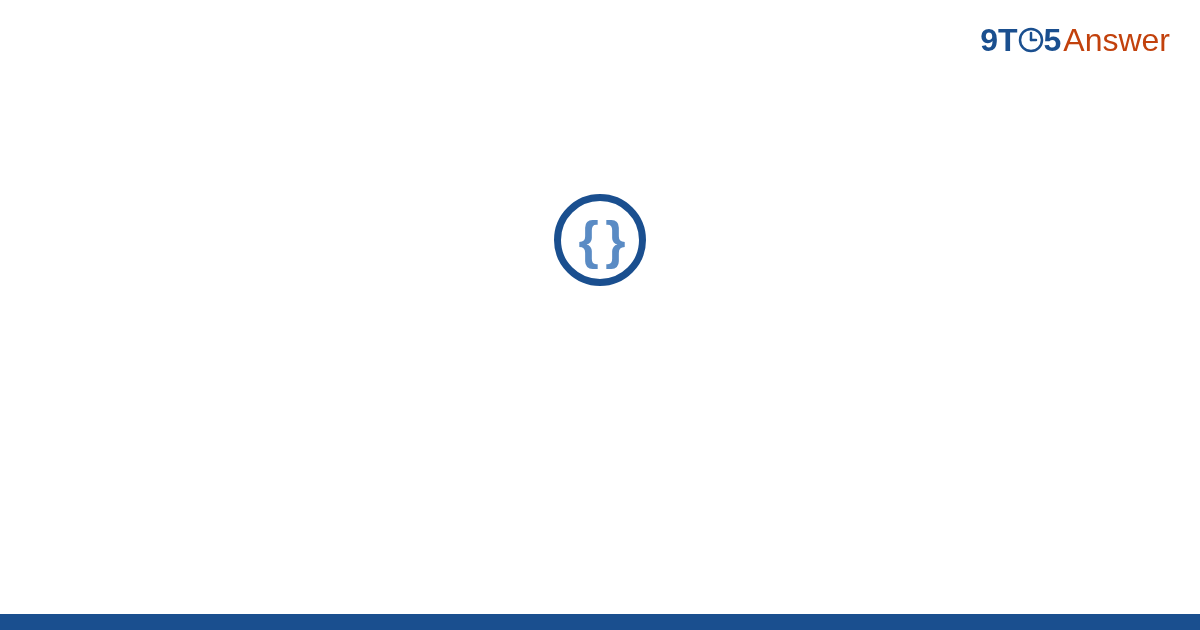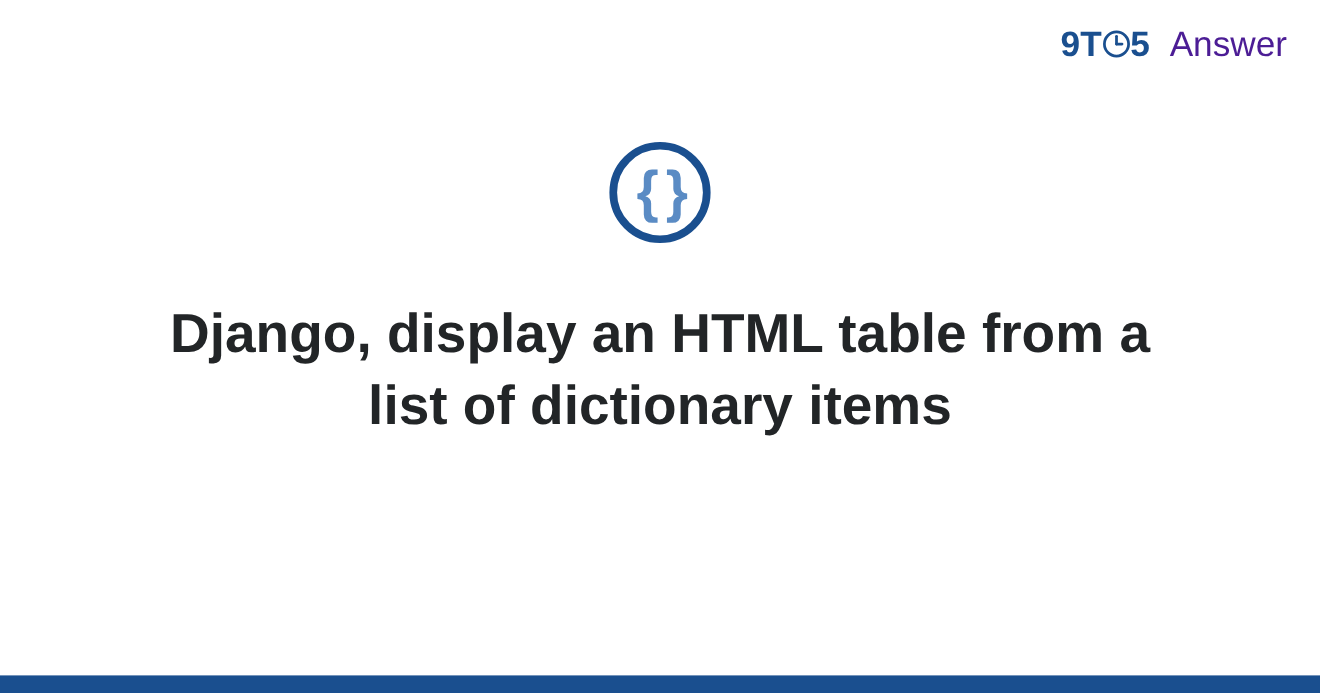--- a/index.html
+++ b/index.html
@@ -36,23 +36,23 @@
       display: inline-flex;
       align-items: center;
       position: relative;
       top: 2px;
     }
     .header .five {
       color: #1a4f8f;
       font-weight: 700;
     }
     .header .answer {
-      color: #4c1d95;
+      color: #c2410c;
       font-weight: 500;
-      margin-left: 18px;
+      margin-left: 2px;
     }
     .center-content {
       position: absolute;
       top: 0;
       left: 0;
       width: 100%;
       height: 100%;
       display: flex;
       flex-direction: column;
       align-items: center;
@@ -109,16 +109,15 @@
     </svg>
   </span>
   <span class="five">5</span>
   <span class="answer">Answer</span>
 </div>
 
 <div class="center-content">
   <div class="icon-circle">
     <span class="braces">{ }</span>
   </div>
-  <h1 class="title">Django, display an HTML table from a list of dictionary items</h1>
 </div>
 
 <div class="footer-bar"></div>
 
 </body></html>

